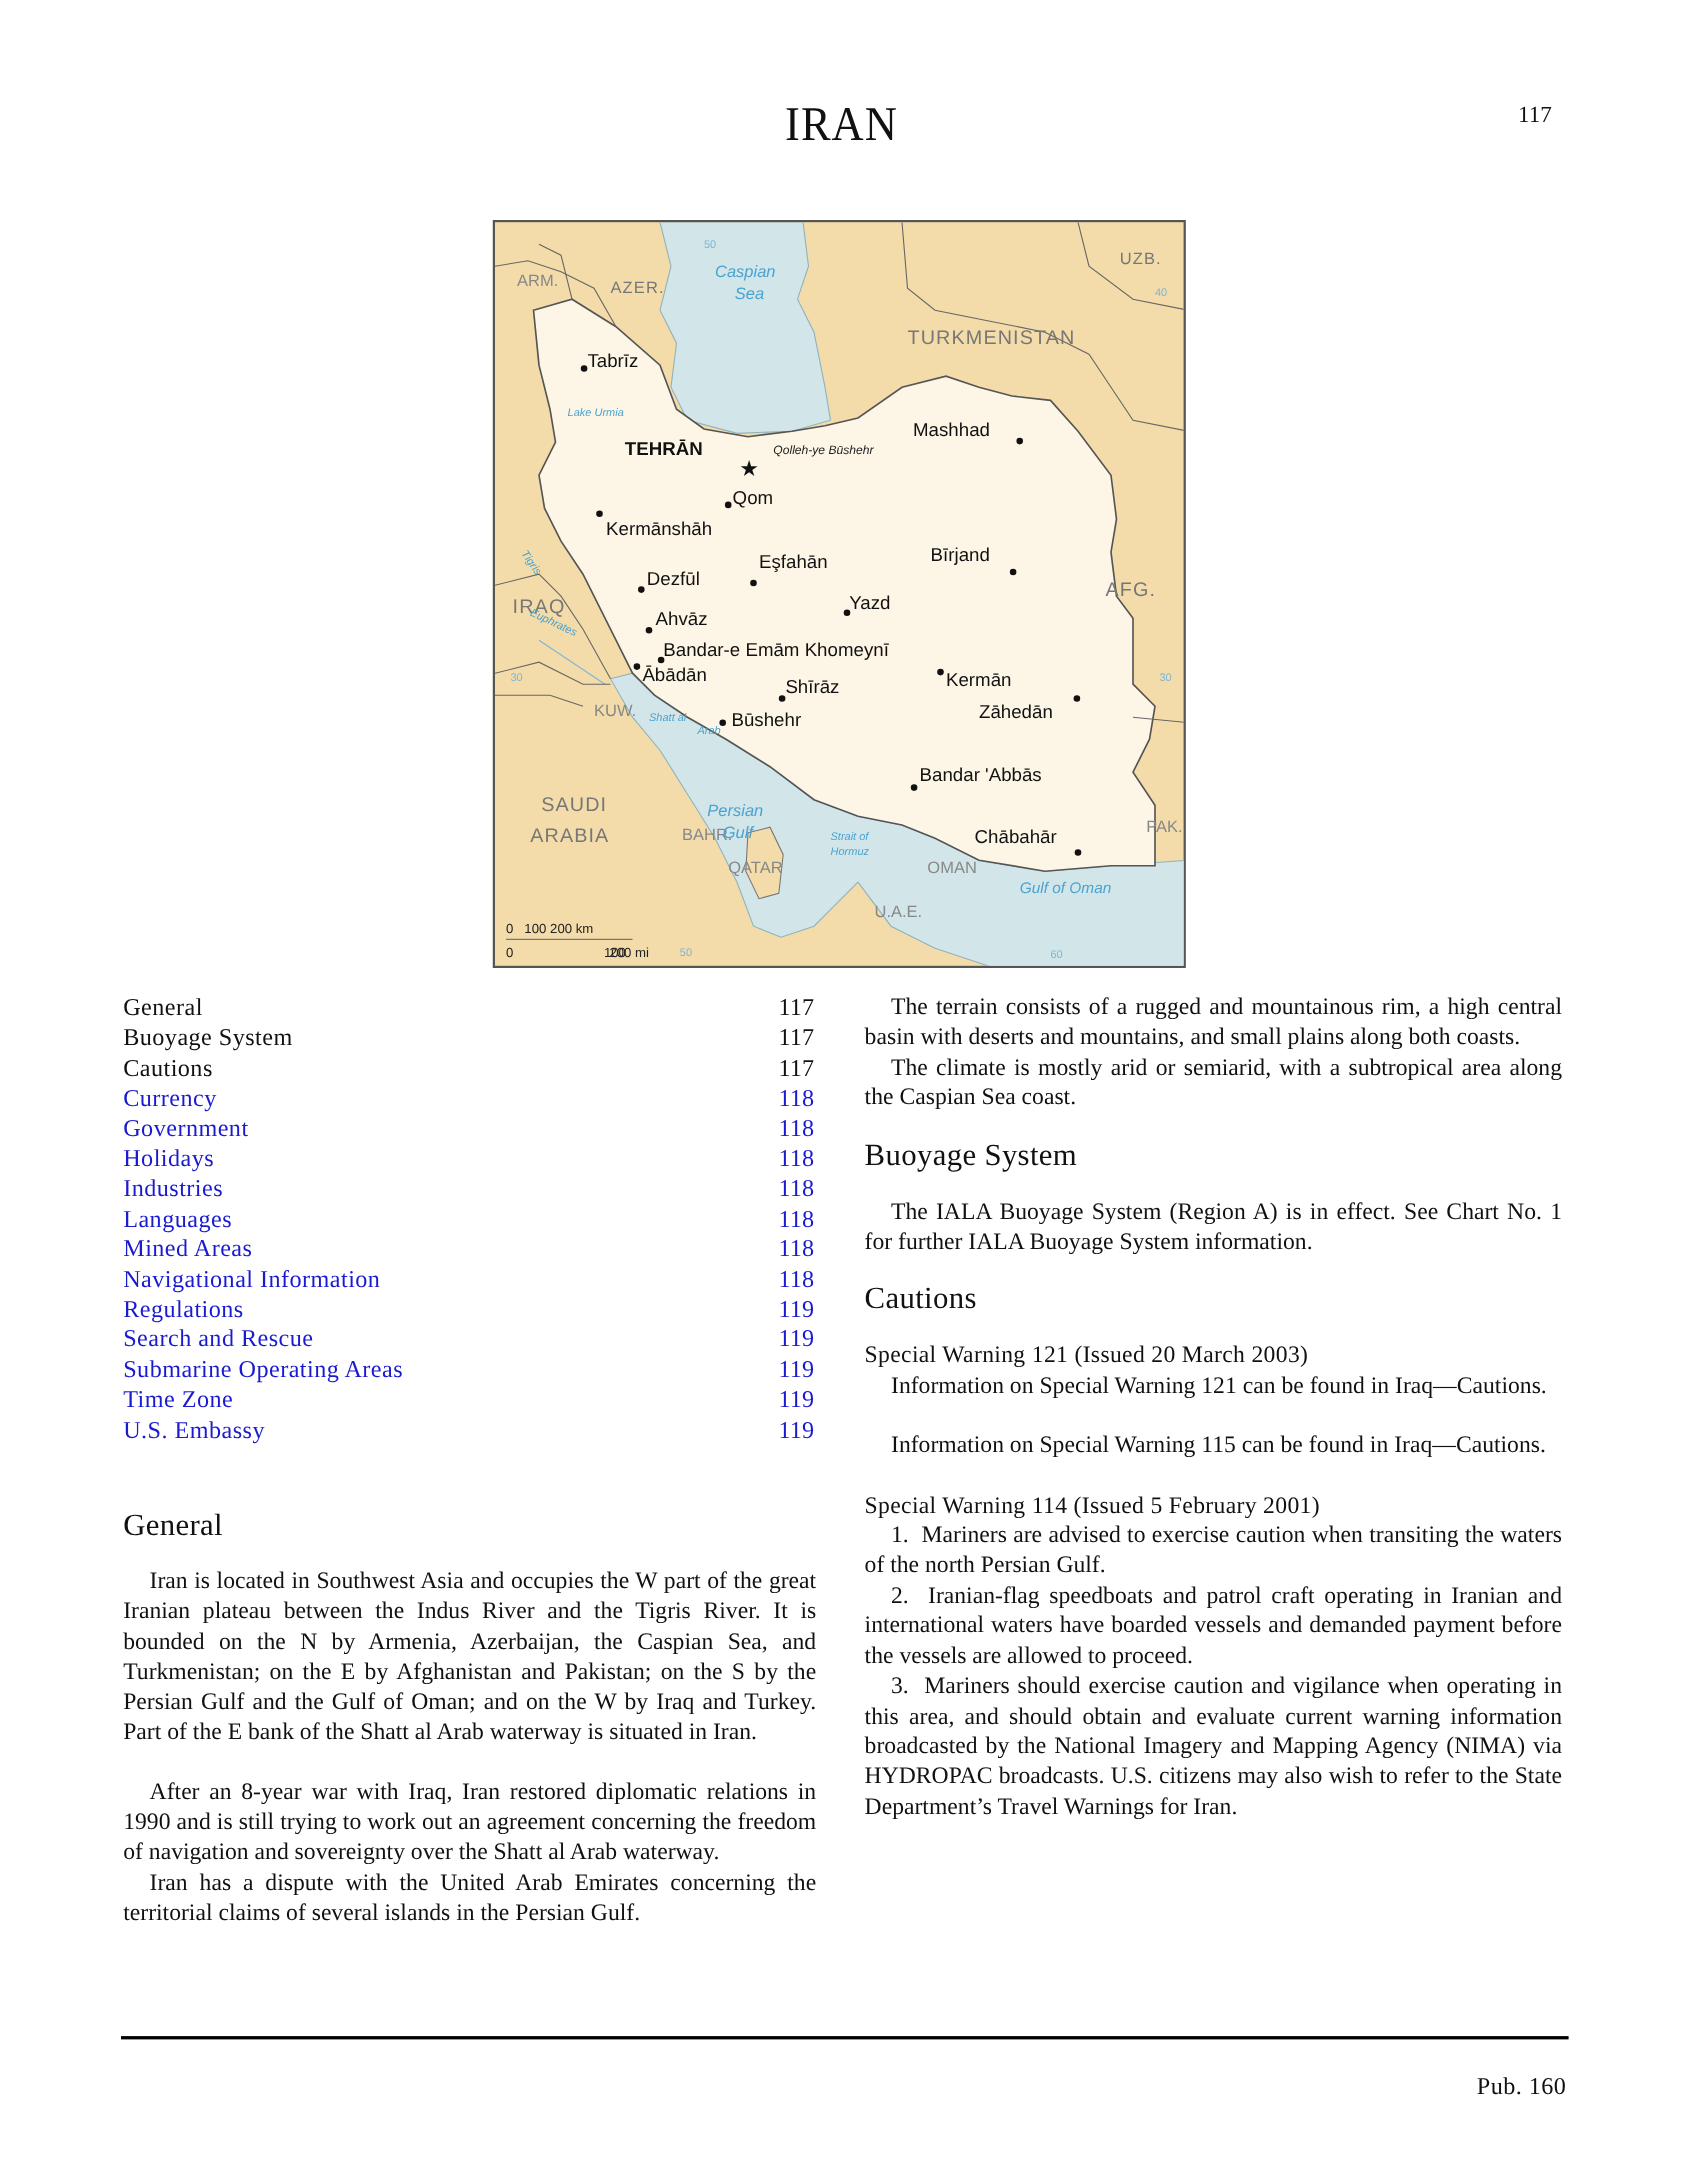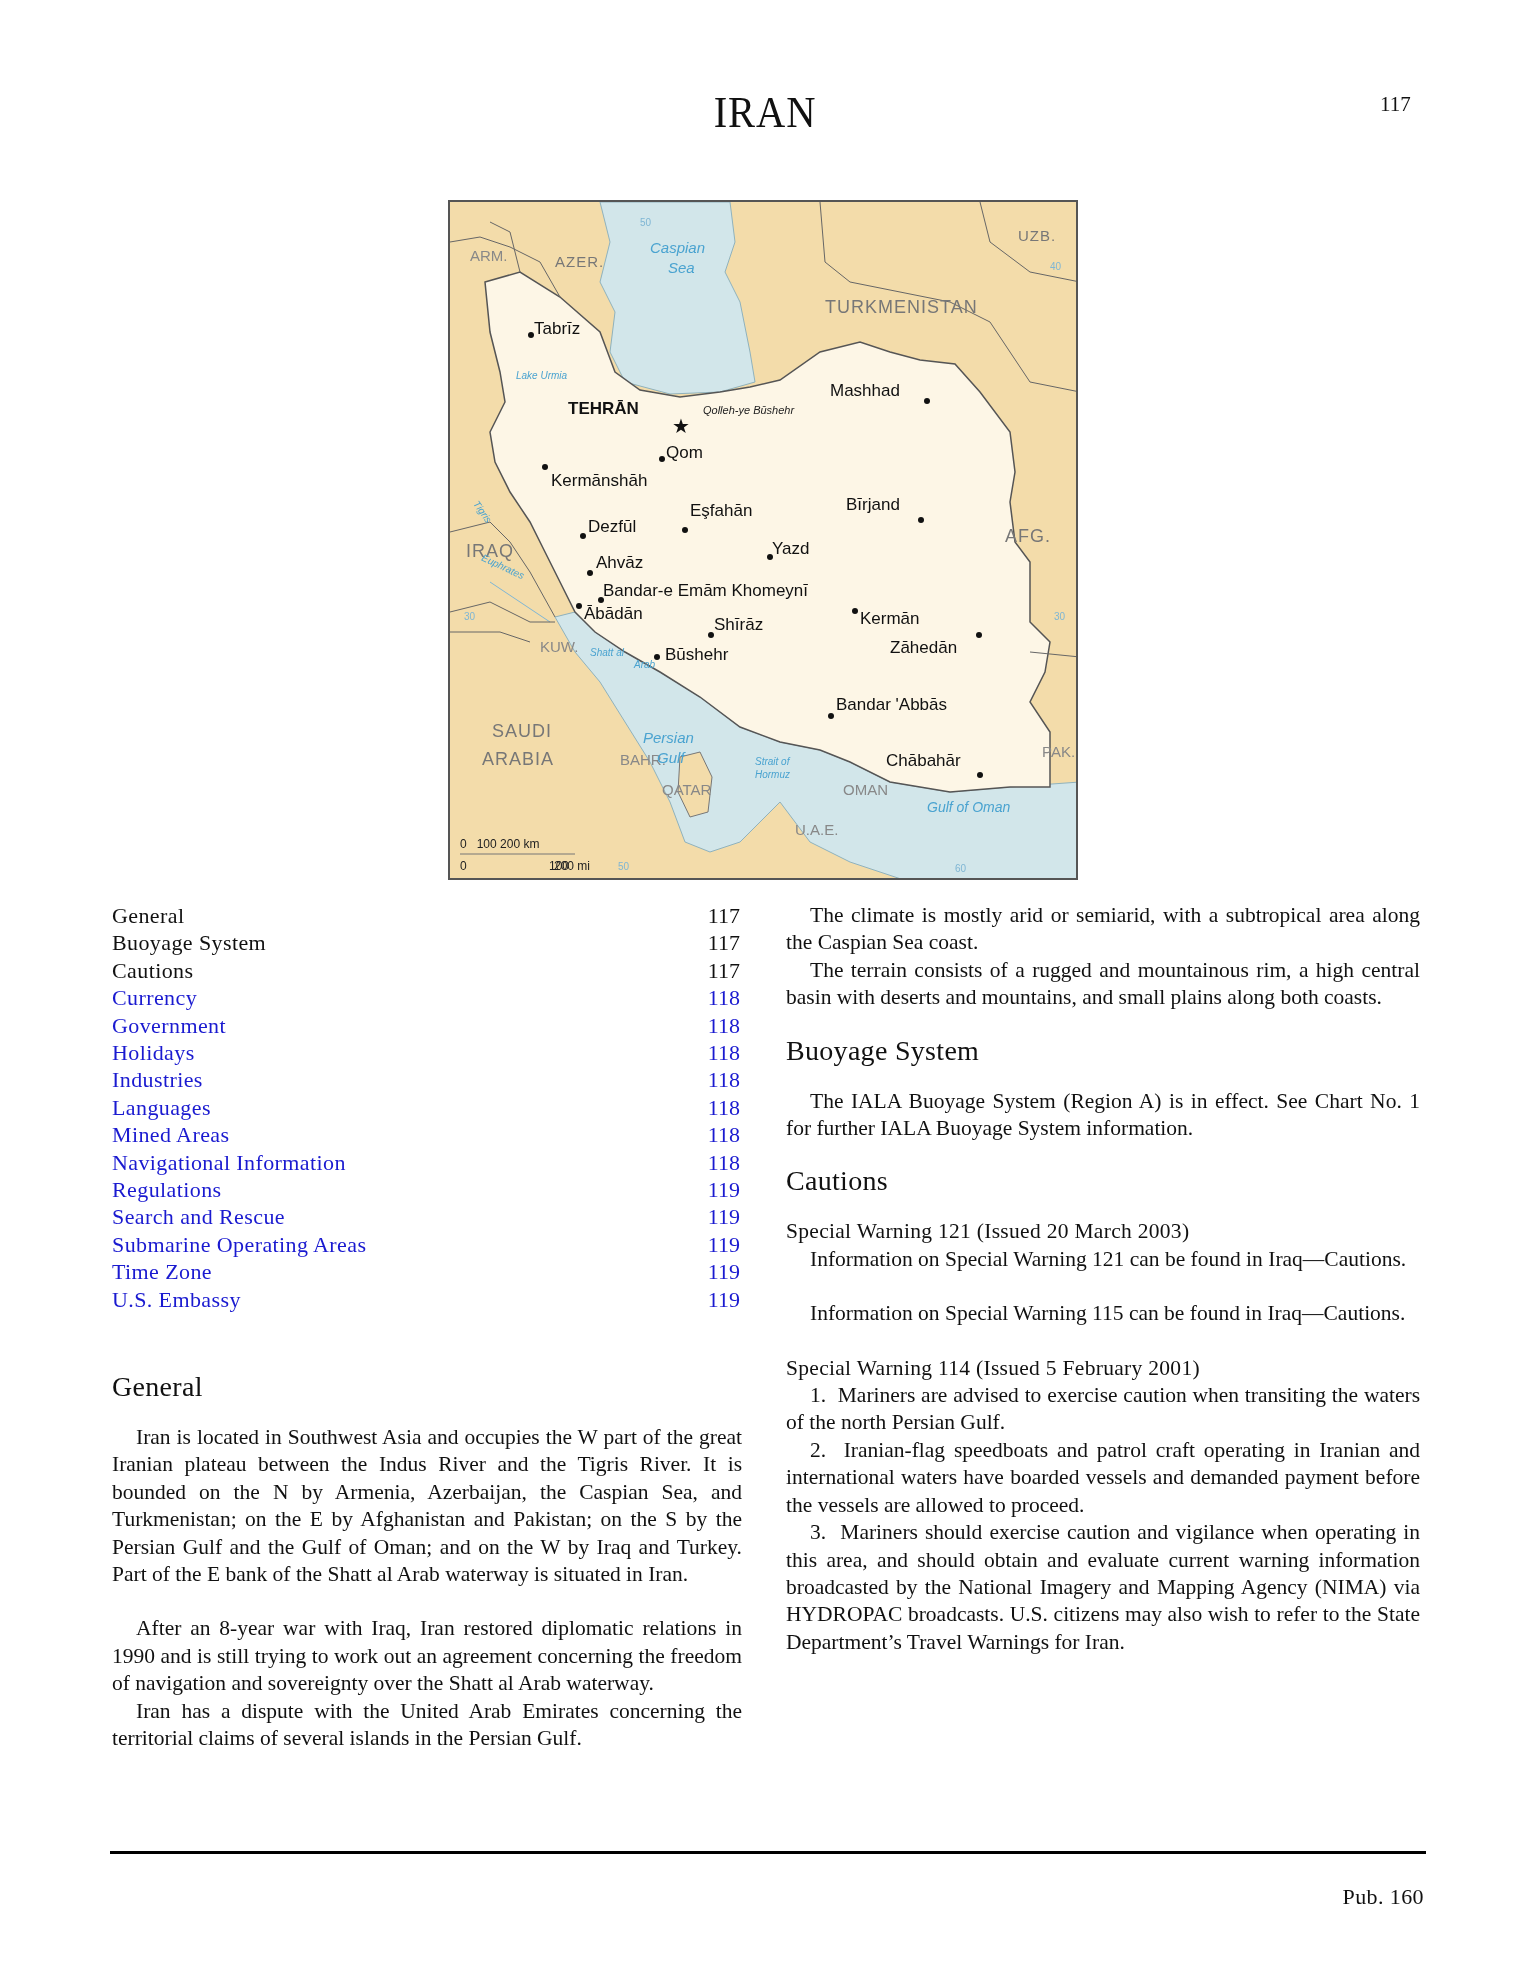--- a/index.html
+++ b/index.html
@@ -238,22 +238,22 @@
 <div class="col" id="left-col">
   <h2>General</h2>
   <div style="height:20px;"></div>
   <p class="ind">Iran is located in Southwest Asia and occupies the W part of the great Iranian plateau between the Indus River and the Tigris River. It is bounded on the N by Armenia, Azerbaijan, the Caspian Sea, and Turkmenistan; on the E by Afghanistan and Pakistan; on the S by the Persian Gulf and the Gulf of Oman; and on the W by Iraq and Turkey. Part of the E bank of the Shatt al Arab waterway is situated in Iran.</p>
   <div class="gap-s"></div>
   <p class="ind">After an 8-year war with Iraq, Iran restored diplomatic relations in 1990 and is still trying to work out an agreement concerning the freedom of navigation and sovereignty over the Shatt al Arab waterway.</p>
   <p class="ind">Iran has a dispute with the United Arab Emirates concerning the territorial claims of several islands in the Persian Gulf.</p>
 </div>
 
 <div class="col" id="right-col">
+  <p class="ind">The terrain consists of a rugged and mountainous rim, a high central basin with deserts and mountains, and small plains along both coasts.</p>
   <p class="ind">The climate is mostly arid or semiarid, with a subtropical area along the Caspian Sea coast.</p>
-  <p class="ind">The terrain consists of a rugged and mountainous rim, a high central basin with deserts and mountains, and small plains along both coasts.</p>
   <div style="height:22px;"></div>
   <h2>Buoyage System</h2>
   <div style="height:20px;"></div>
   <p class="ind">The IALA Buoyage System (Region A) is in effect. See Chart No. 1 for further IALA Buoyage System information.</p>
   <div style="height:22px;"></div>
   <h2>Cautions</h2>
   <div style="height:20px;"></div>
   <div id="warnings">
       <p class="sw-title">Special Warning 121 (Issued 20 March 2003)</p>
       <p class="ind" style="white-space: pre-wrap;">Information on Special Warning 121 can be found in Iraq—Cautions.</p>

